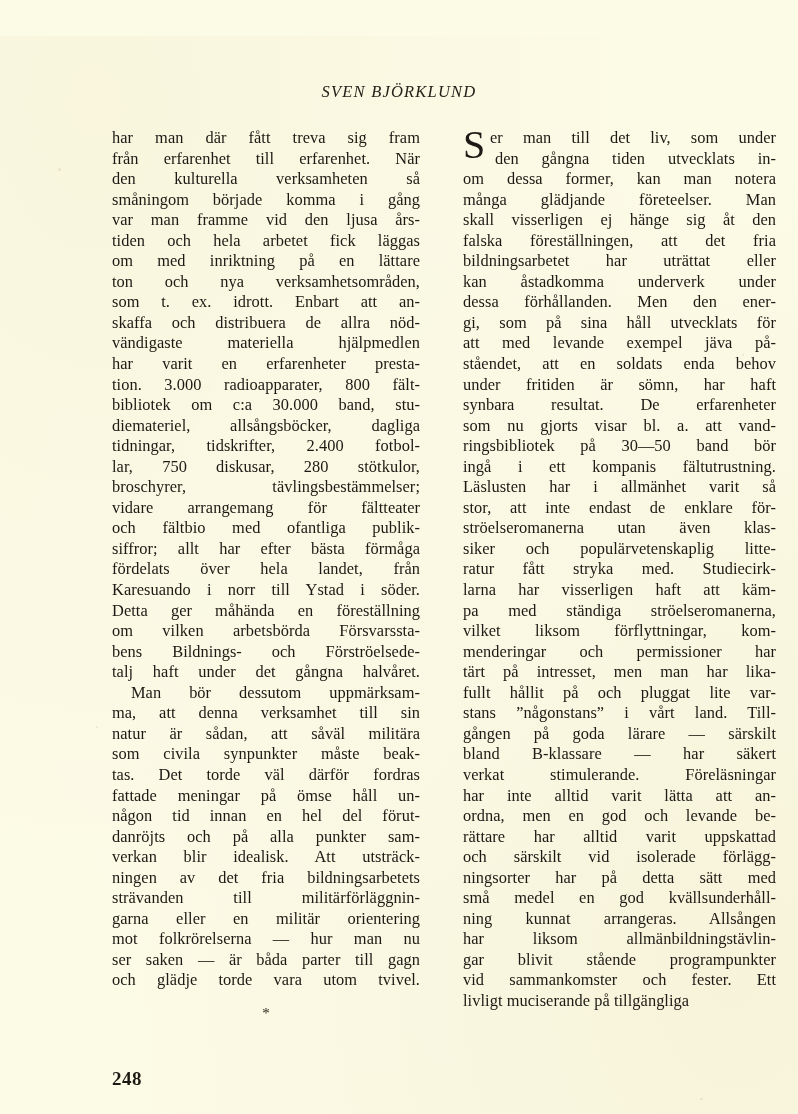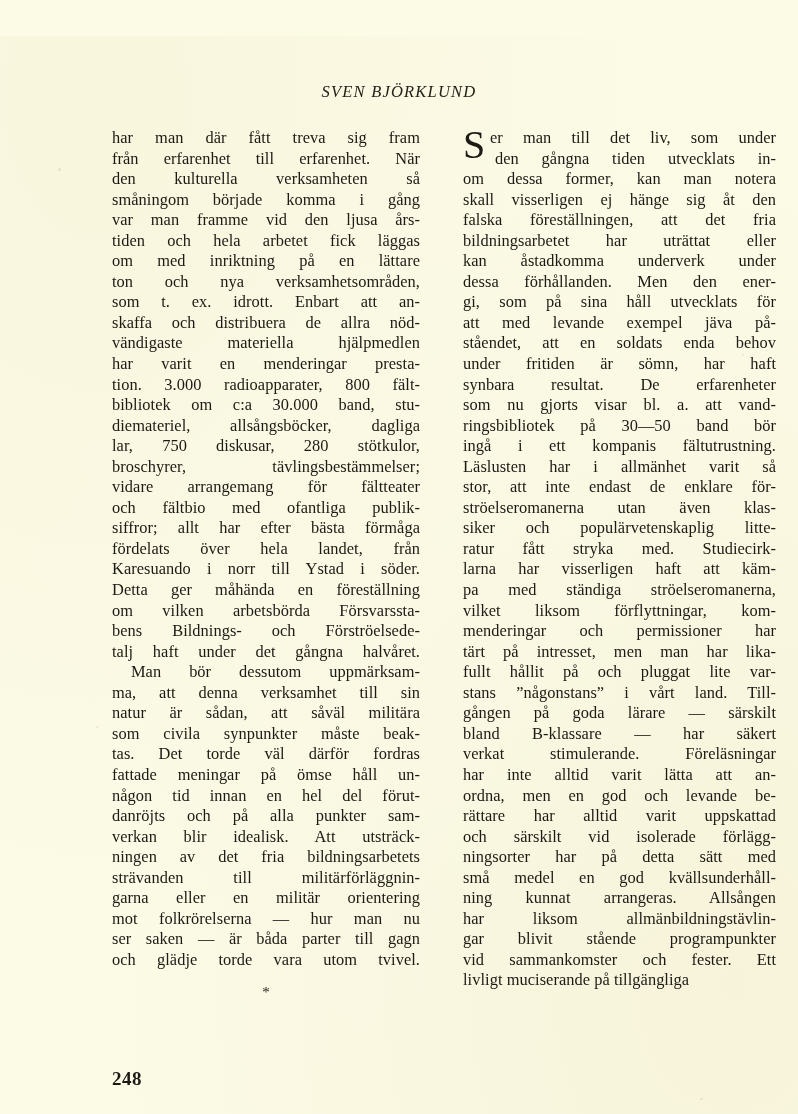--- a/index.html
+++ b/index.html
@@ -126,24 +126,25 @@
           <span class="ln j">från erfarenhet till erfarenhet. När</span>
           <span class="ln j">den kulturella verksamheten så</span>
           <span class="ln j">småningom började komma i gång</span>
           <span class="ln j">var man framme vid den ljusa års-</span>
           <span class="ln j">tiden och hela arbetet fick läggas</span>
           <span class="ln j">om med inriktning på en lättare</span>
           <span class="ln j">ton och nya verksamhetsområden,</span>
           <span class="ln j">som t. ex. idrott. Enbart att an-</span>
           <span class="ln j">skaffa och distribuera de allra nöd-</span>
           <span class="ln j">vändigaste materiella hjälpmedlen</span>
-          <span class="ln j">har varit en menderingar presta-</span>
+          <span class="ln j">har varit en erfarenheter presta-</span>
           <span class="ln j">tion. 3.000 radioapparater, 800 fält-</span>
           <span class="ln j">bibliotek om c:a 30.000 band, stu-</span>
           <span class="ln j">diemateriel, allsångsböcker, dagliga</span>
+          <span class="ln j">tidningar, tidskrifter, 2.400 fotbol-</span>
           <span class="ln j">lar, 750 diskusar, 280 stötkulor,</span>
           <span class="ln j">broschyrer, tävlingsbestämmelser;</span>
           <span class="ln j">vidare arrangemang för fältteater</span>
           <span class="ln j">och fältbio med ofantliga publik-</span>
           <span class="ln j">siffror; allt har efter bästa förmåga</span>
           <span class="ln j">fördelats över hela landet, från</span>
           <span class="ln j">Karesuando i norr till Ystad i söder.</span>
           <span class="ln j">Detta ger måhända en föreställning</span>
           <span class="ln j">om vilken arbetsbörda Försvarssta-</span>
           <span class="ln j">bens Bildnings- och Förströelsede-</span>
@@ -170,20 +171,21 @@
     </div>
 
     <div class="col right">
       <div class="dropcap-line">
         <span class="dropcap">S</span>
         <span class="ln j dc-pad-1">er man till det liv, som under</span>
         <span class="ln j dc-pad-2">den gångna tiden utvecklats in-</span>
       </div>
       <div id="rp1">
           <span class="ln j">om dessa former, kan man notera</span>
+          <span class="ln j">många glädjande företeelser. Man</span>
           <span class="ln j">skall visserligen ej hänge sig åt den</span>
           <span class="ln j">falska föreställningen, att det fria</span>
           <span class="ln j">bildningsarbetet har uträttat eller</span>
           <span class="ln j">kan åstadkomma underverk under</span>
           <span class="ln j">dessa förhållanden. Men den ener-</span>
           <span class="ln j">gi, som på sina håll utvecklats för</span>
           <span class="ln j">att med levande exempel jäva på-</span>
           <span class="ln j">ståendet, att en soldats enda behov</span>
           <span class="ln j">under fritiden är sömn, har haft</span>
           <span class="ln j">synbara resultat. De erfarenheter</span>

